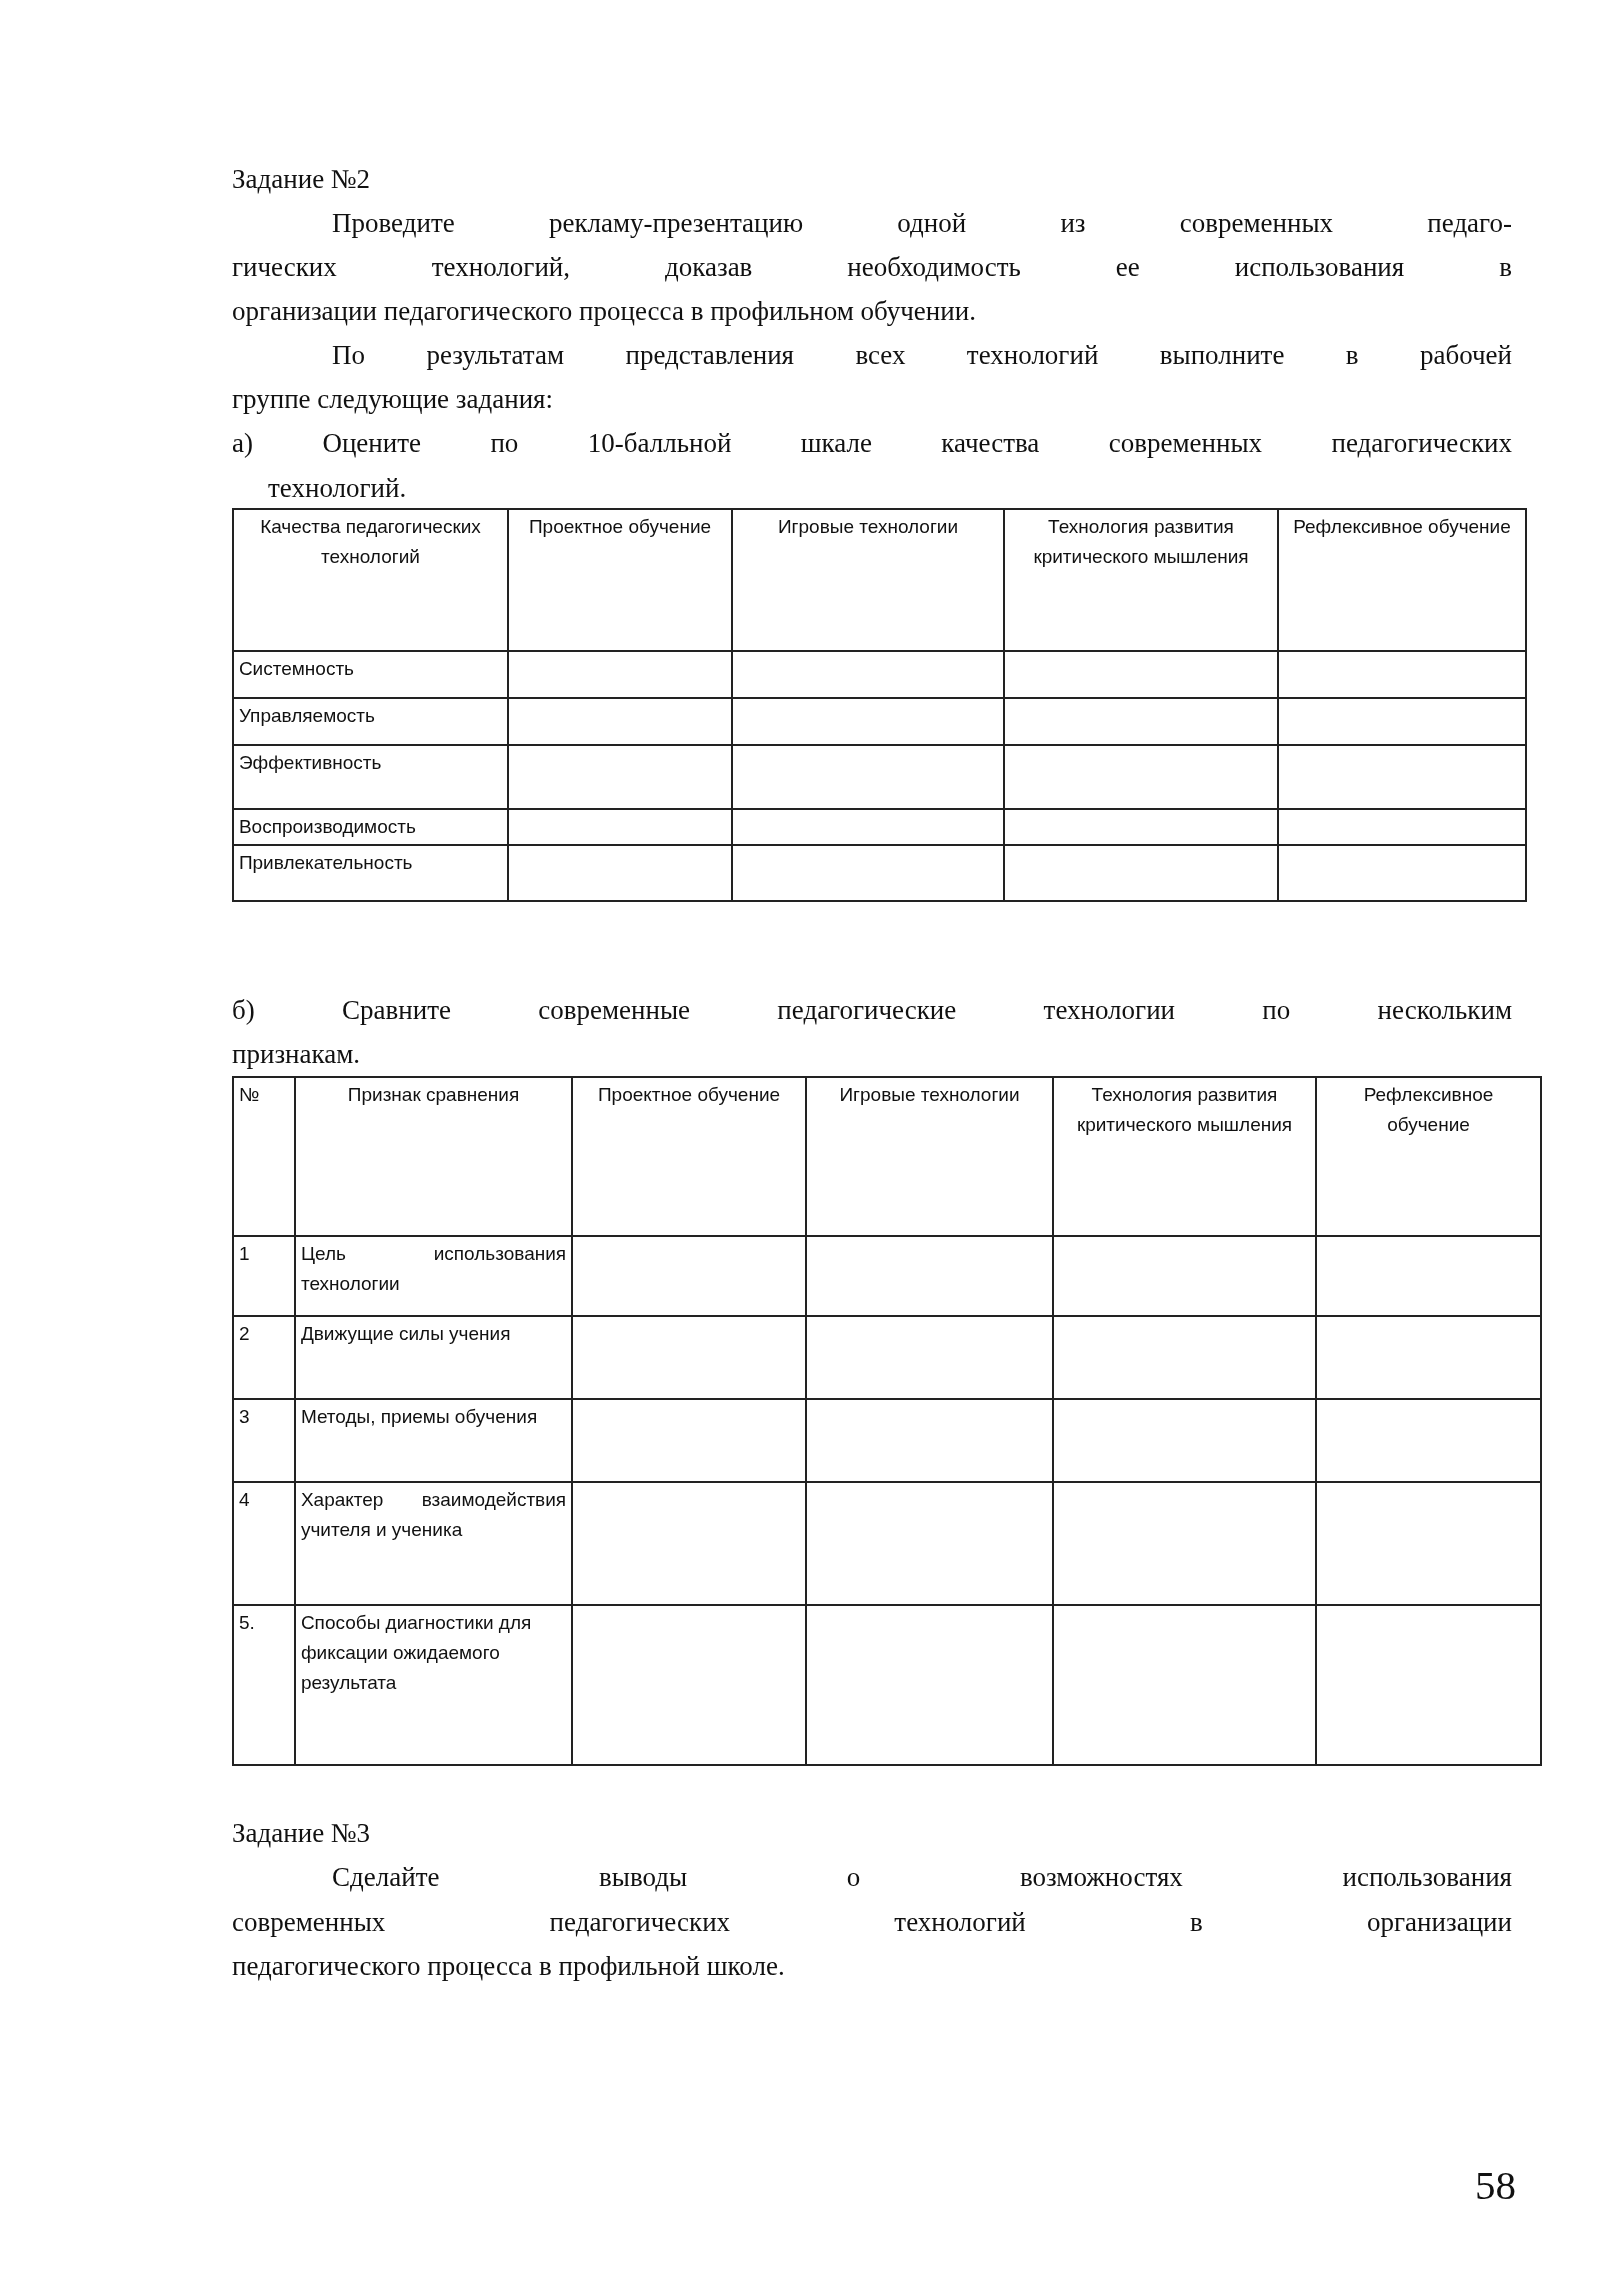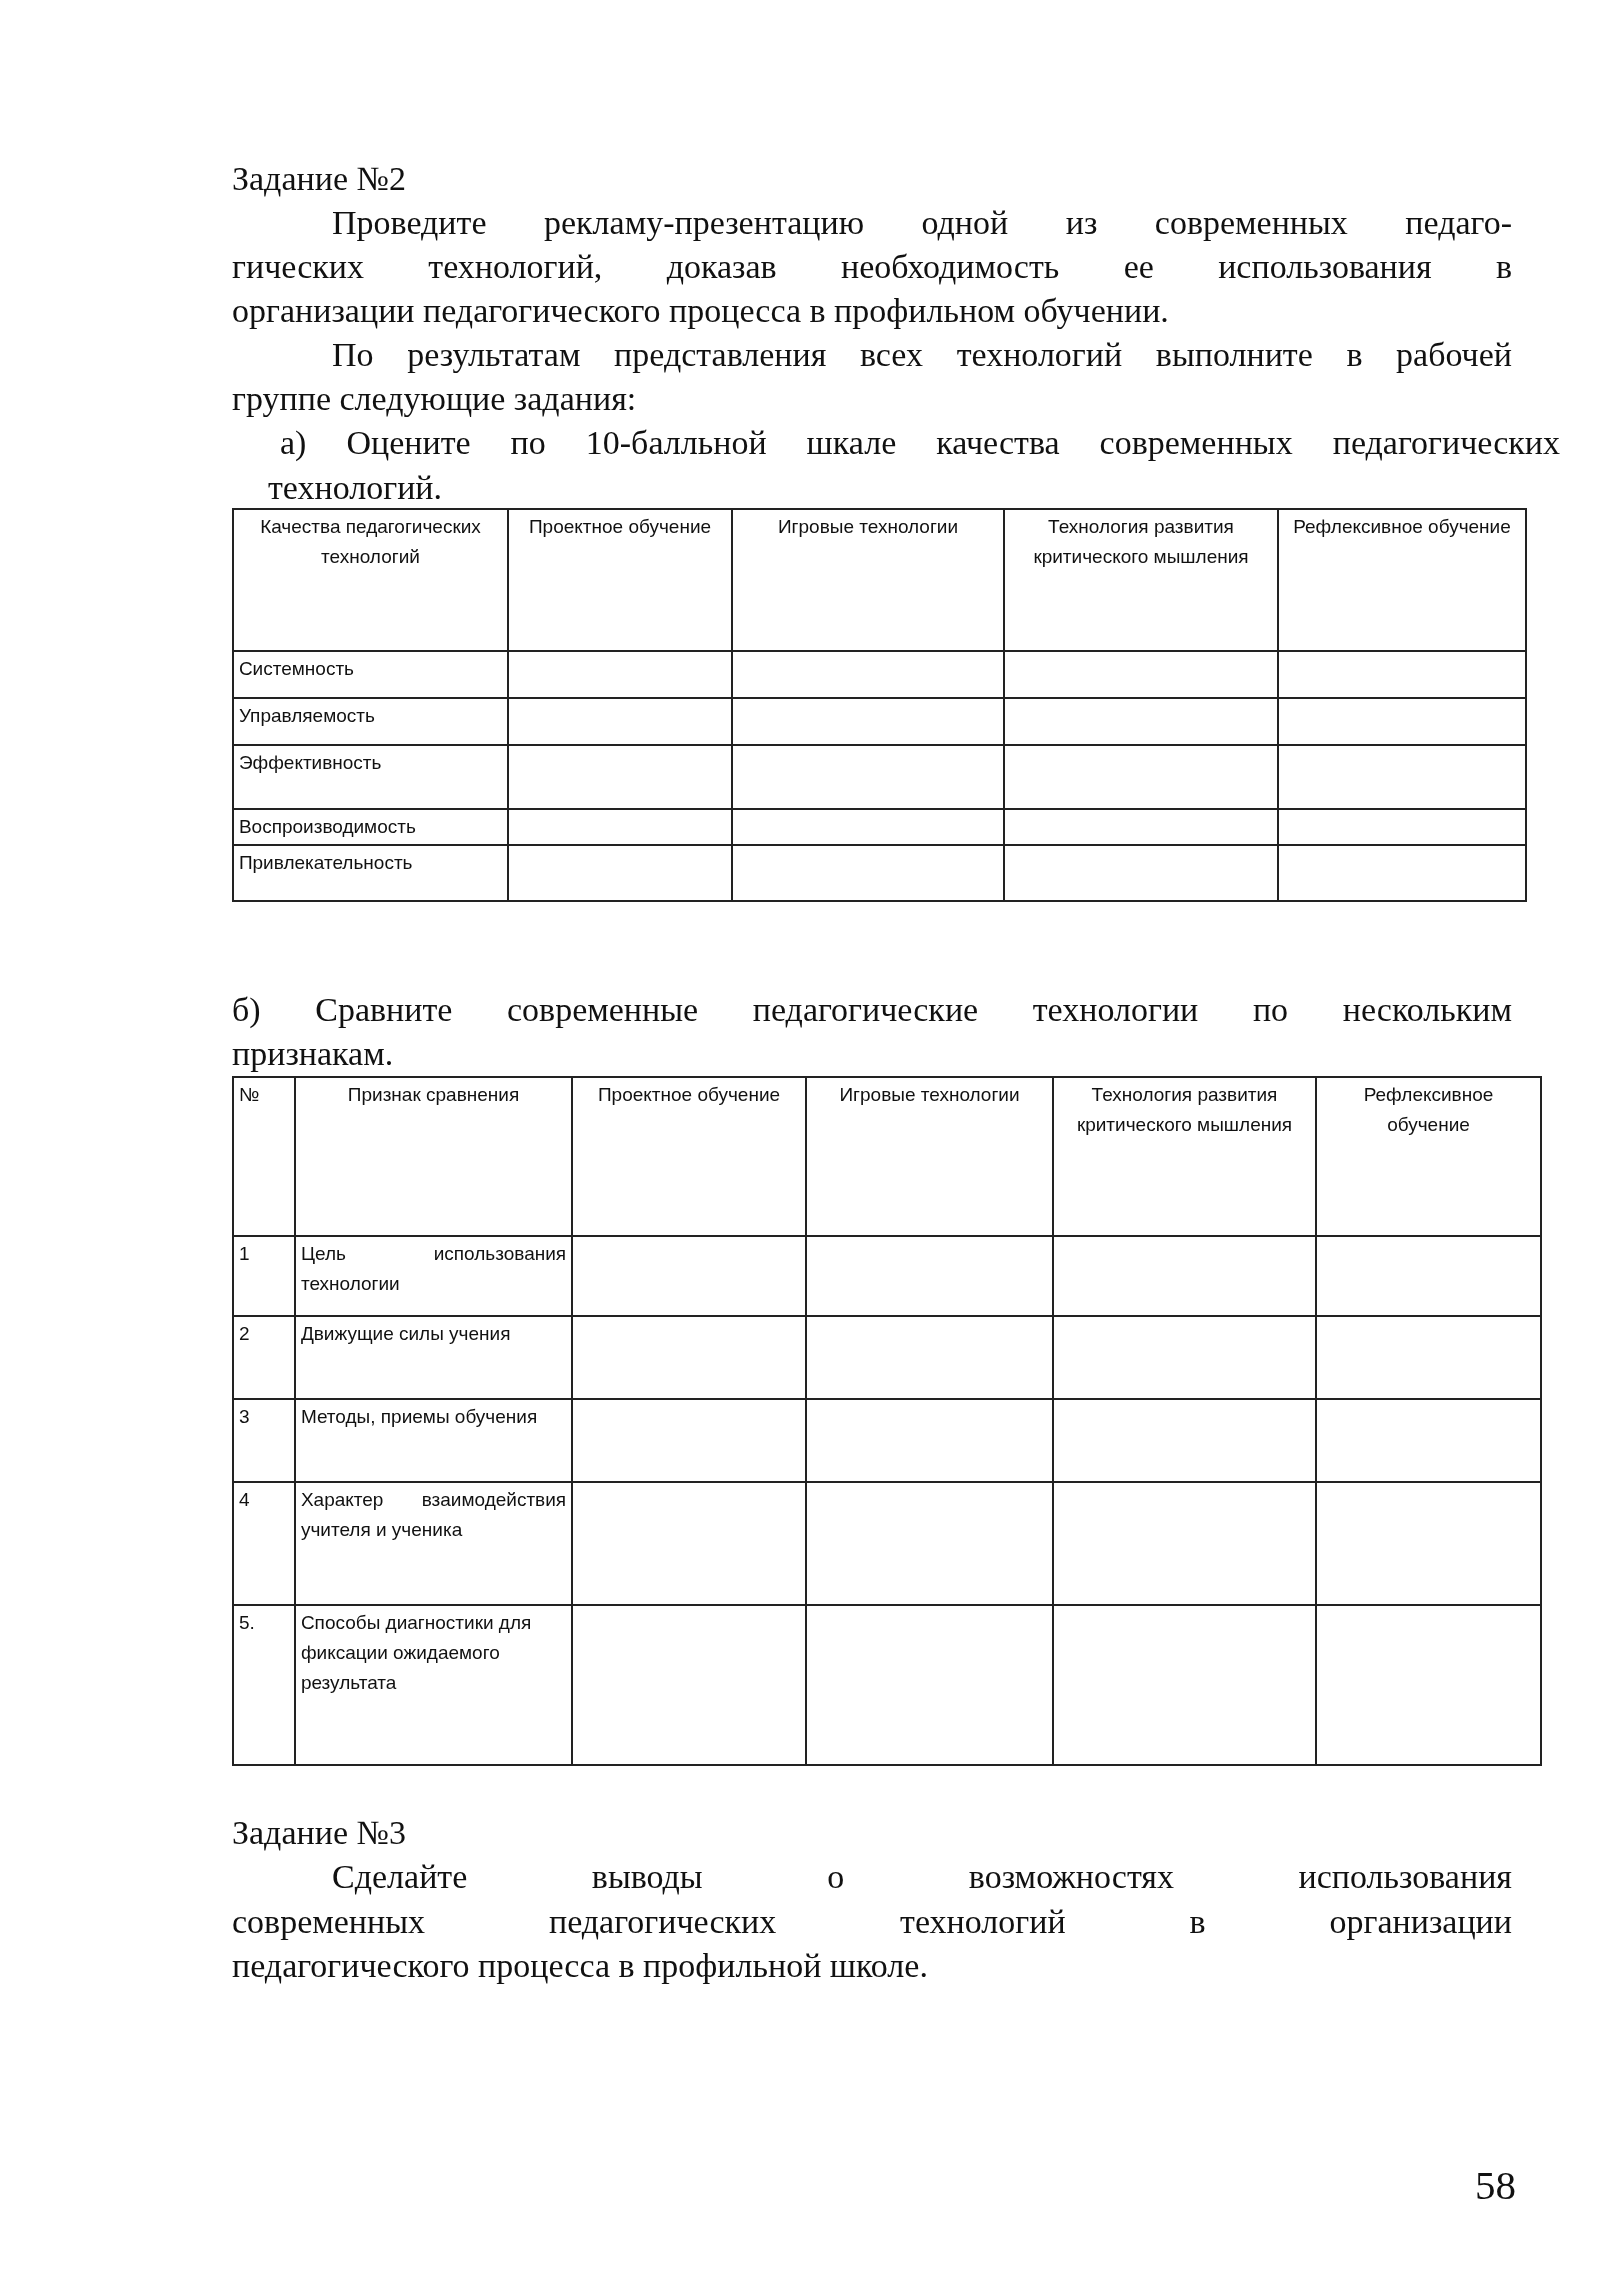--- a/index.html
+++ b/index.html
@@ -1,36 +1,36 @@
 <!DOCTYPE html>
 <html><head>
 <meta charset="utf-8">
 <style>
   html, body { margin:0; padding:0; background:#ffffff; }
   body { width:1621px; height:2293px; position:relative; overflow:hidden; color:#111; }
-  .serif { font-family:"Liberation Serif", "DejaVu Serif", serif; font-size:34px; line-height:44px; }
+  .serif { font-family:"Liberation Serif", "DejaVu Serif", serif; font-size:27px; line-height:44px; }
   .line { position:absolute; left:232px; width:1280px; white-space:nowrap; }
   .just { text-align:justify; text-align-last:justify; }
   table { position:absolute; border-collapse:collapse; font-family:"Liberation Sans", "DejaVu Sans", sans-serif; font-size:19px; line-height:30px; table-layout:fixed; }
   td, th { border:2.5px solid #222; padding:2px 4.9px; vertical-align:top; font-weight:normal; }
   th { text-align:center; }
   td.name { text-align:left; }
   td.jc { text-align:justify; text-align-last:left; }
   .pagenum { position:absolute; left:1475px; top:2161px; font-family:"Liberation Serif", serif; font-size:41px; }
 </style>
 </head>
 <body>
 
 <div class="line serif" style="top:157px;">Задание №2</div>
 <div class="line serif just" style="top:201px; padding-left:100px; width:1180px;">Проведите рекламу-презентацию одной из современных педаго-</div>
 <div class="line serif just" style="top:245px;">гических технологий, доказав необходимость ее использования в</div>
 <div class="line serif" style="top:289px;">организации педагогического процесса в профильном обучении.</div>
 <div class="line serif just" style="top:333px; padding-left:100px; width:1180px;">По результатам представления всех технологий выполните в рабочей</div>
 <div class="line serif" style="top:377px;">группе следующие задания:</div>
-<div class="line serif just" style="top:421px;margin-left:48px;">а) Оцените по 10-балльной шкале качества современных педагогических</div>
+<div class="line serif just" style="top:421px;">а) Оцените по 10-балльной шкале качества современных педагогических</div>
 <div class="line serif" style="top:466px;margin-left:36px;">технологий.</div>
 
 <table style="left:232px; top:508px; width:1294px;">
   <colgroup>
     <col style="width:275px">
       <col style="width:224px">
       <col style="width:272px">
       <col style="width:274px">
       <col style="width:248px">
   </colgroup>

